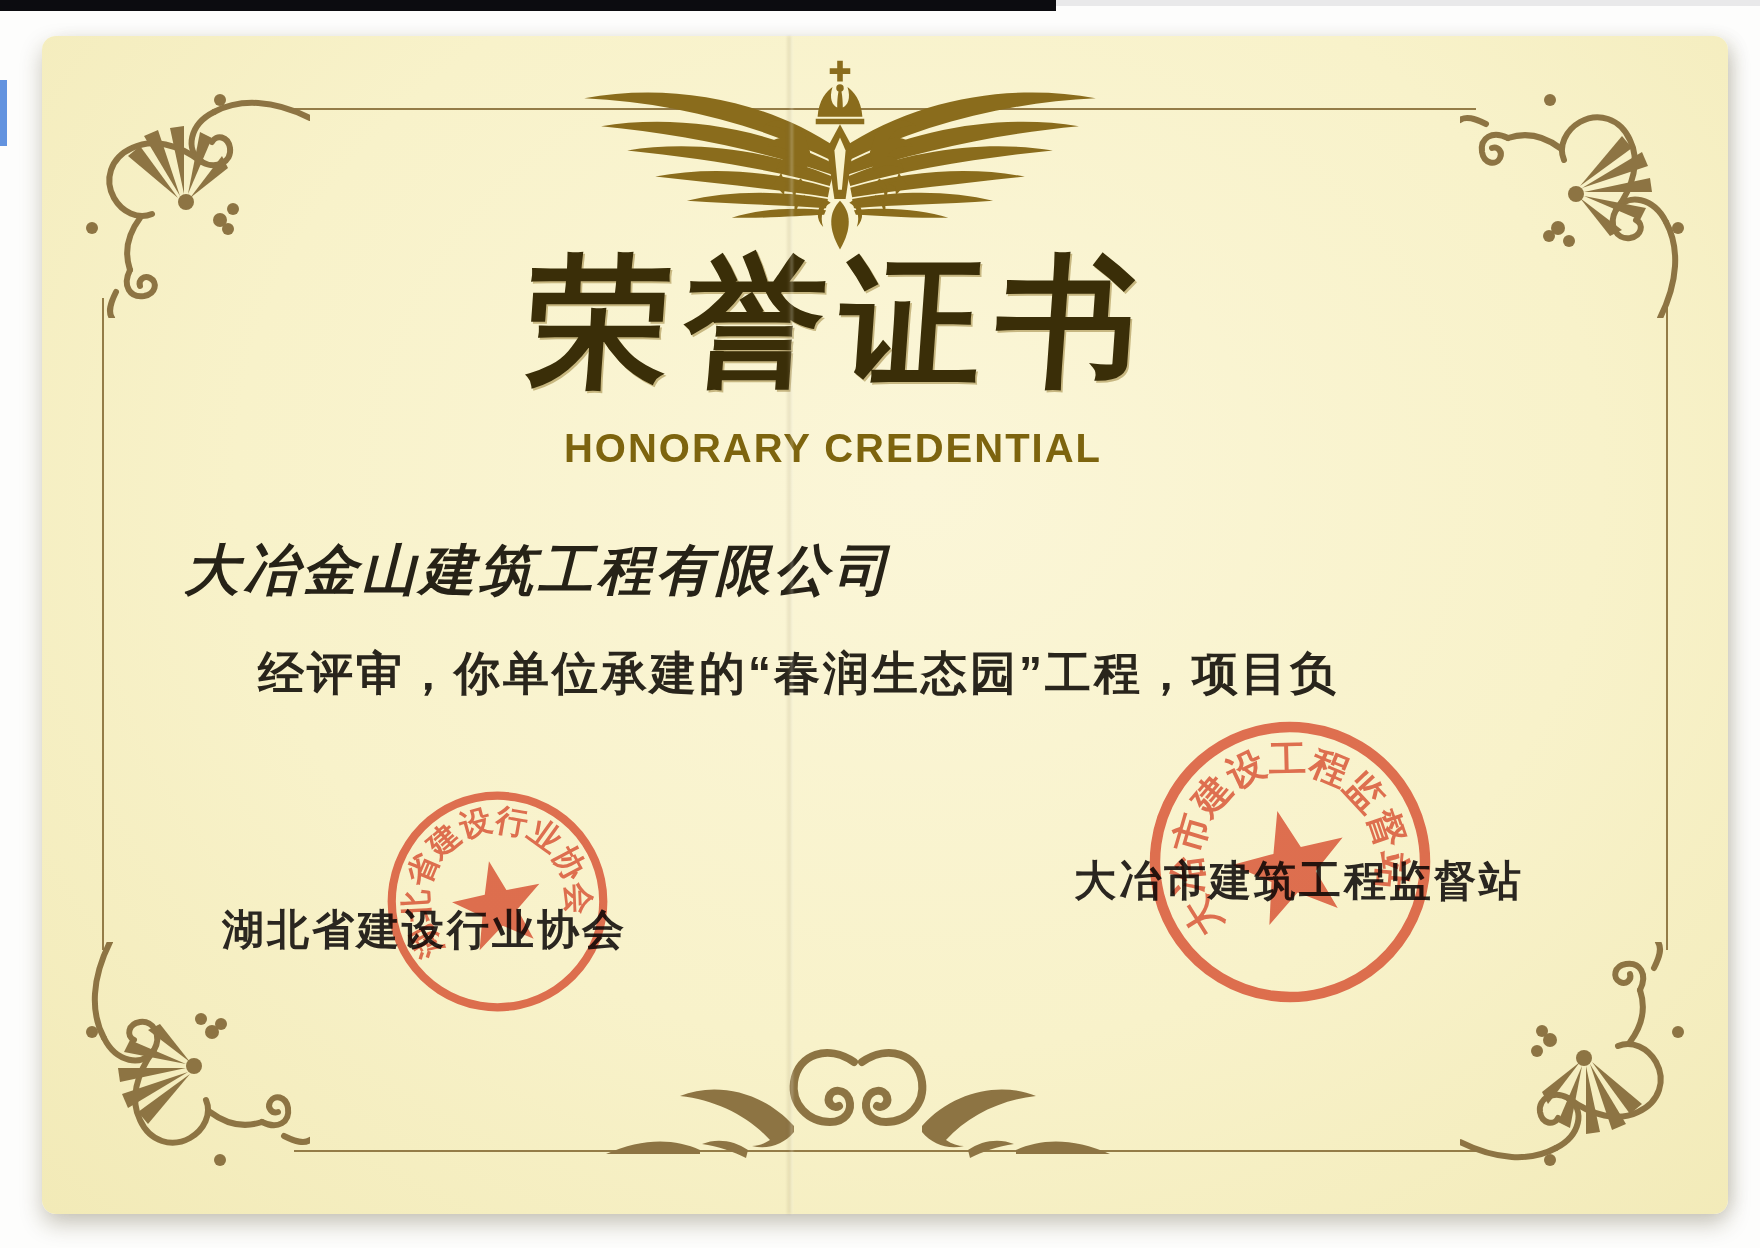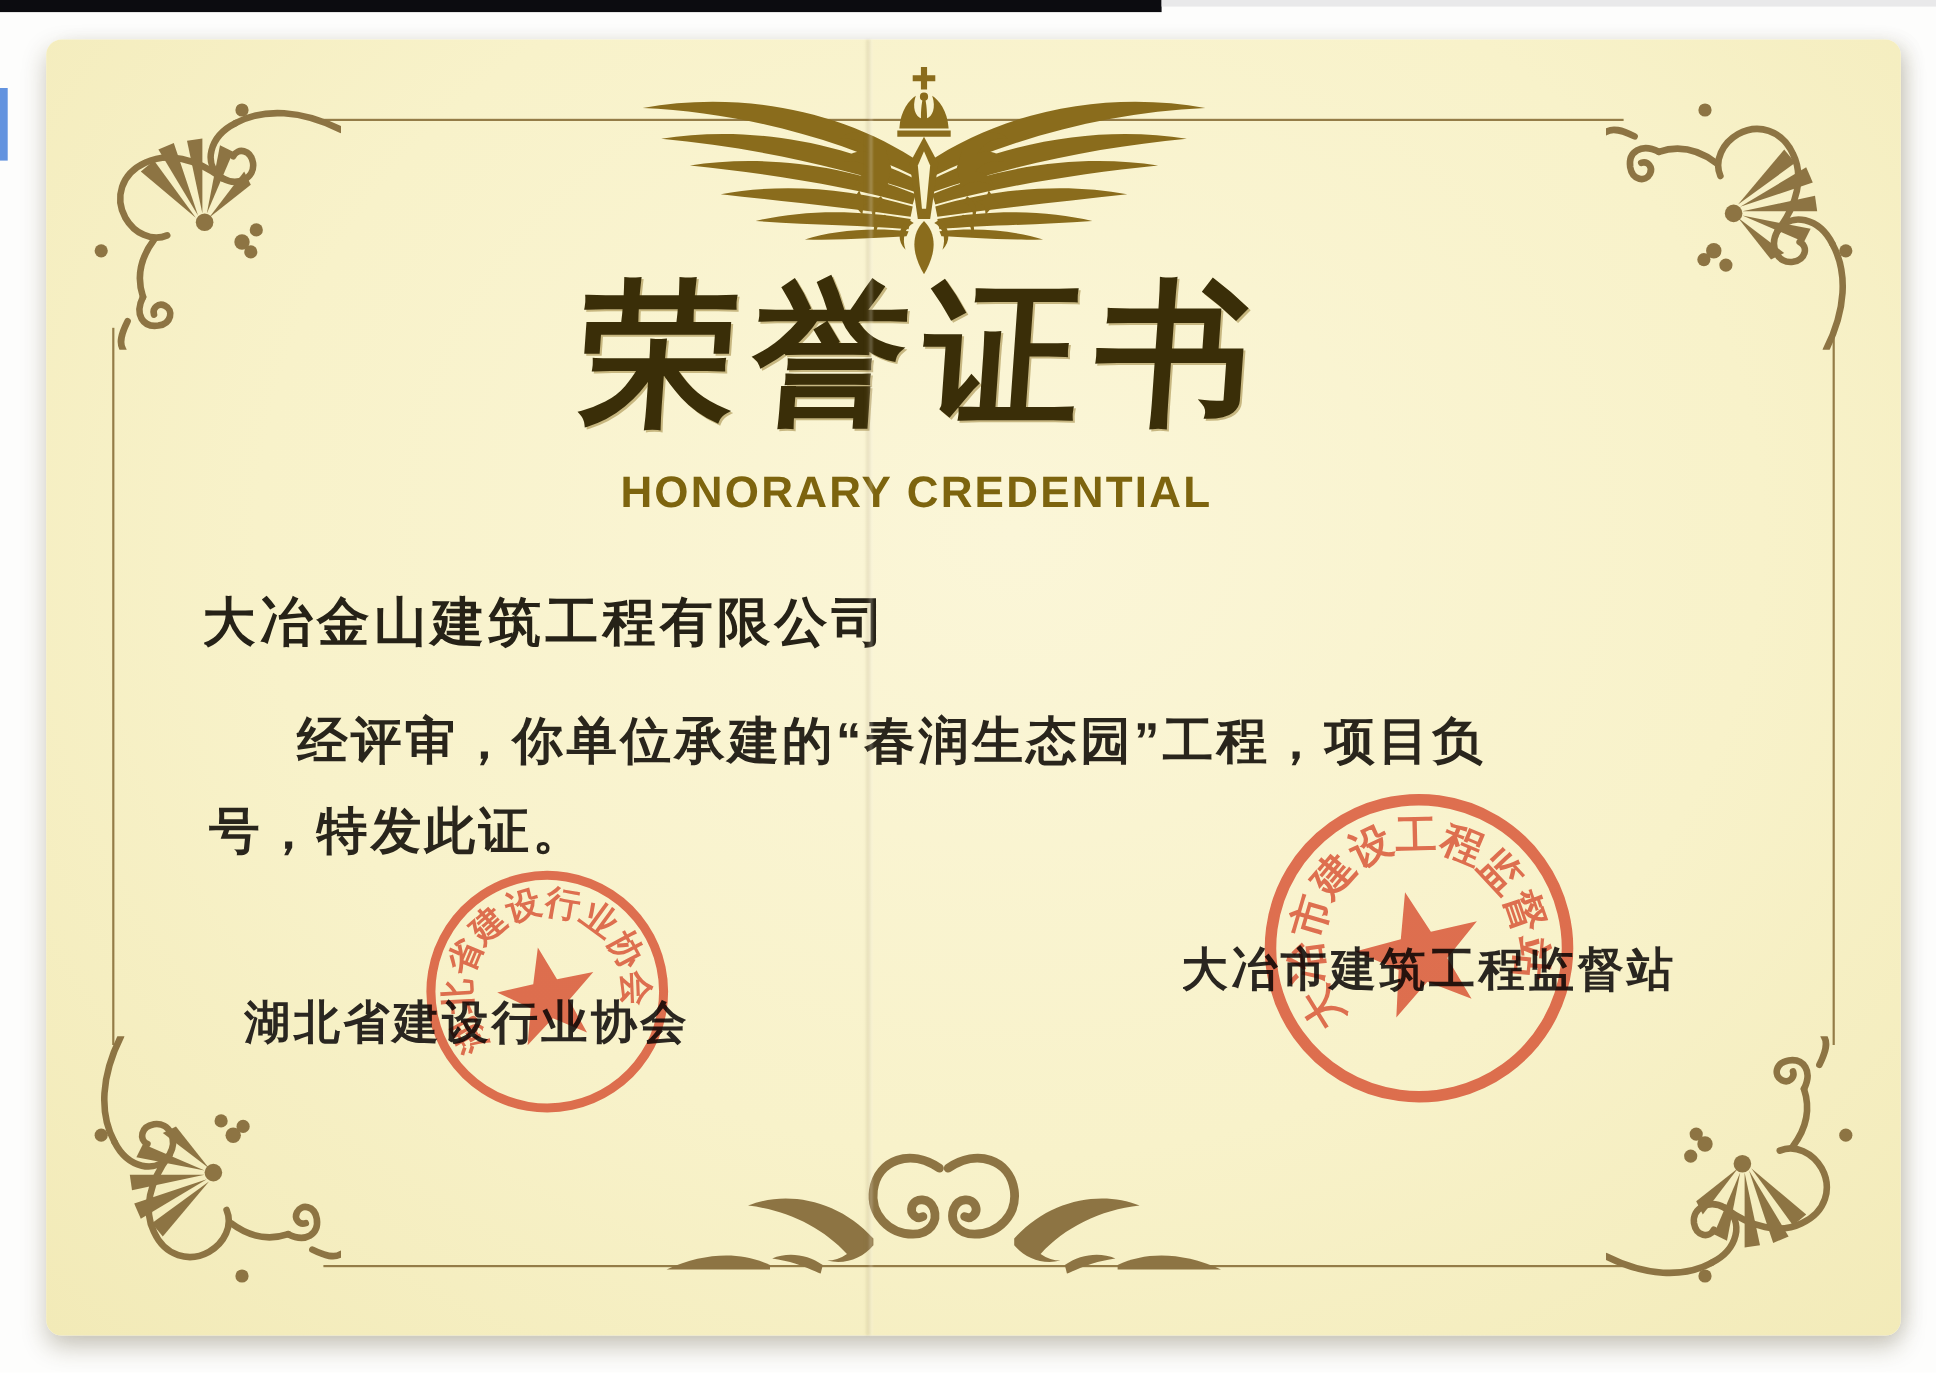--- a/index.html
+++ b/index.html
@@ -44,25 +44,25 @@
     font-size:142px; letter-spacing:14px; color:#3a2e08;
     text-shadow:2px 2px 0 rgba(138,108,28,.45);
   }
   .subtitle {
     position:absolute; left:0; top:390px; width:100%;
     text-align:center; transform:translateX(-52px);
     font-weight:bold; font-size:40px; letter-spacing:2px; color:#7d640e;
   }
   .recipient {
     position:absolute; left:142px; top:498px;
-    font-size:48px; font-weight:bold; letter-spacing:4px; color:#262217;
+    font-size:55px; font-weight:bold; letter-spacing:4px; color:#262217;font-style:italic;
   }
   .body-text {
     position:absolute; left:136px; top:596px; width:1290px;
-    font-size:46px; font-weight:bold; letter-spacing:3px; line-height:82px; color:#29251c;margin-left:12px;
+    font-size:46px; font-weight:bold; letter-spacing:3px; line-height:82px; color:#29251c;
   }
   .body-text .indent { text-indent:80px; }
   .issuer {
     position:absolute; font-size:42px; font-weight:bold; letter-spacing:3px; color:#2a2620;
   }
   .issuer-left  { left:180px;  top:866px; }
   .issuer-right { left:1032px; top:817px; }
   .date-line {
     position:absolute; left:1176px; top:954px;
     font-size:42px; font-weight:bold; letter-spacing:10px; color:#332f26;
@@ -225,21 +225,20 @@
         <path transform="translate(520,0) scale(-1,1)" d="M8,126 C44,110 76,110 102,122 L102,126 Z"></path>
       </g>
     </svg>
 
     <div class="title">荣誉证书</div>
     <div class="subtitle">HONORARY CREDENTIAL</div>
     <div class="recipient">大冶金山建筑工程有限公司</div>
 
     <div class="body-text">
       <div class="indent">经评审，你单位承建的“春润生态园”工程，项目负</div>
-      <div>号，特发此证。</div>
     </div>
 
     <div class="issuer issuer-left">湖北省建设行业协会</div>
     <div class="issuer issuer-right">大冶市建筑工程监督站</div>
 
     <svg class="seal seal-left" viewBox="0 0 200 200">
       <defs>
         <path id="sealArcL" d="M48,130 A60,60 0 1 1 152,130" fill="none"></path>
       </defs>
       <circle cx="100" cy="100" r="90" fill="none" stroke="#df5b46" stroke-width="7"></circle>

